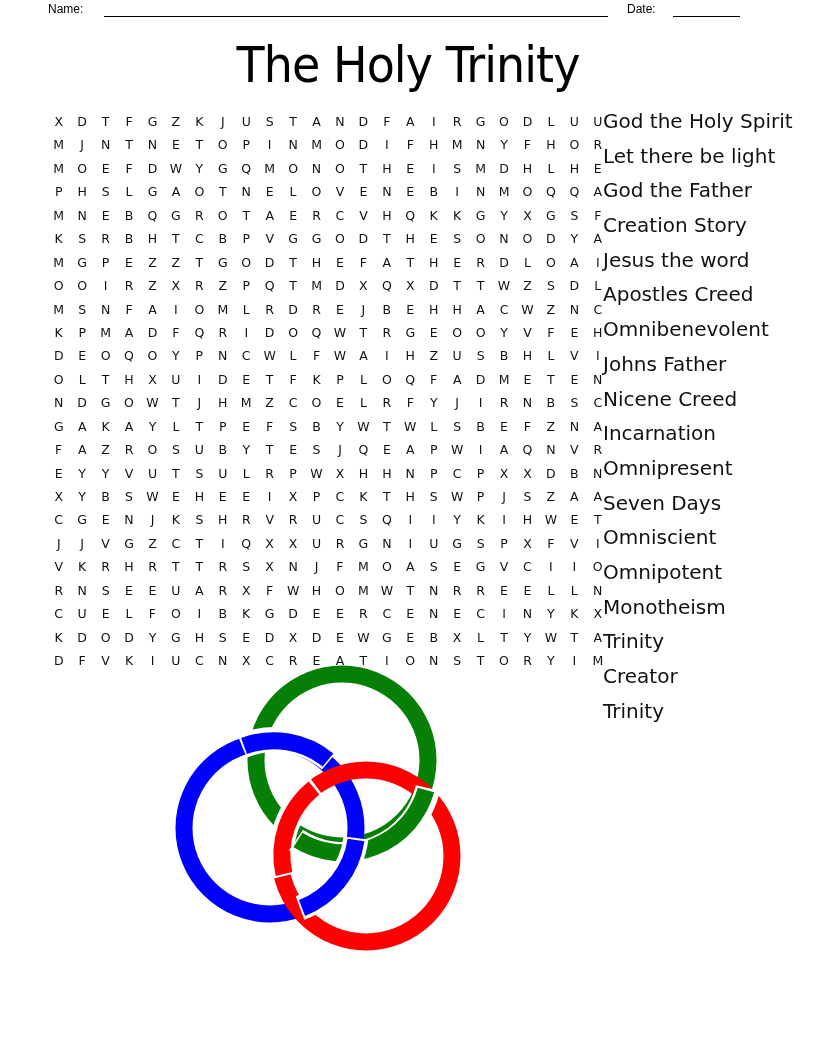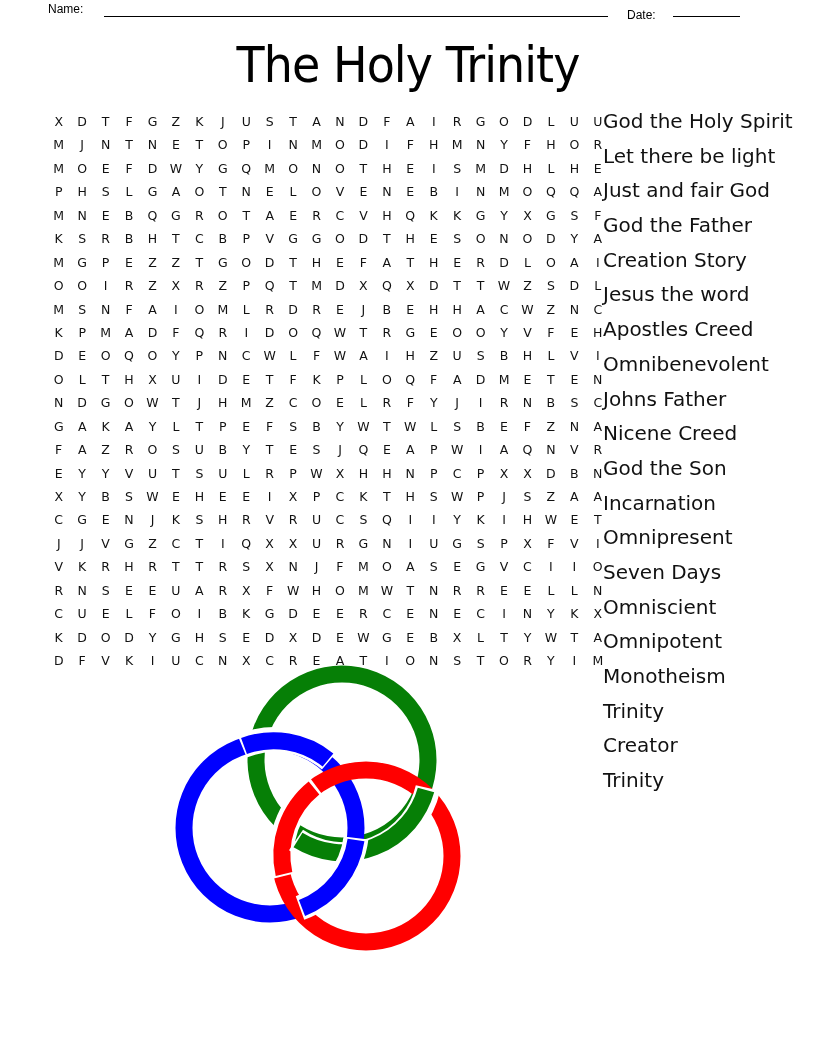--- a/index.html
+++ b/index.html
@@ -1,21 +1,21 @@
 <!DOCTYPE html>
 <html><head>
 <meta charset="utf-8">
 <style>
   html, body { margin: 0; padding: 0; background: #ffffff; }
   body { width: 816px; height: 1056px; position: relative; overflow: hidden; color: #000; }
   .header { position: absolute; top: 0; left: 48px; width: 700px; height: 20px;
             font-family: "Liberation Sans", sans-serif; font-size: 12px; line-height: 18px; }
   .header .name-label { position: absolute; left: 0; top: 0; }
   .header .name-line { position: absolute; left: 56px; top: 16px; width: 504px; border-bottom: 1px solid #000; }
-  .header .date-label { position: absolute; left: 579px; top: 6px; }
+  .header .date-label { position: absolute; left: 579px; top: 0; }
   .header .date-line { position: absolute; left: 625px; top: 16px; width: 67px; border-bottom: 1px solid #000; }
   .title { position: absolute; top: 30px; left: 0; width: 816px; text-align: center;
            font-family: "DejaVu Sans", sans-serif; font-size: 50px; line-height: 70px; letter-spacing: -1px;
            transform: scaleX(0.92); transform-origin: center; }
   .grid { position: absolute; left: 47px; top: 110px; }
   .grid-row { display: flex; height: 23.45px; }
   .cell { width: 23.45px; height: 23.45px; text-align: center; line-height: 23.45px;
           font-family: "DejaVu Sans", sans-serif; font-size: 12.5px; color: #111; }
   .wordlist { position: absolute; left: 603px; top: 109px; }
   .word { height: 34.7px; line-height: 24px; font-family: "DejaVu Sans", sans-serif; font-size: 20px; color: #111; white-space: nowrap; }
@@ -656,29 +656,27 @@
       <div class="cell">R</div>
       <div class="cell">Y</div>
       <div class="cell">I</div>
       <div class="cell">M</div>
     </div>
   </div>
 
 <div class="wordlist" id="wordlist">
     <div class="word">God the Holy Spirit</div>
     <div class="word">Let there be light</div>
-    <div class="word">Just and fair God</div>
     <div class="word">God the Father</div>
     <div class="word">Creation Story</div>
     <div class="word">Jesus the word</div>
     <div class="word">Apostles Creed</div>
     <div class="word">Omnibenevolent</div>
     <div class="word">Johns Father</div>
     <div class="word">Nicene Creed</div>
-    <div class="word">God the Son</div>
     <div class="word">Incarnation</div>
     <div class="word">Omnipresent</div>
     <div class="word">Seven Days</div>
     <div class="word">Omniscient</div>
     <div class="word">Omnipotent</div>
     <div class="word">Monotheism</div>
     <div class="word">Trinity</div>
     <div class="word">Creator</div>
     <div class="word">Trinity</div>
   </div>

